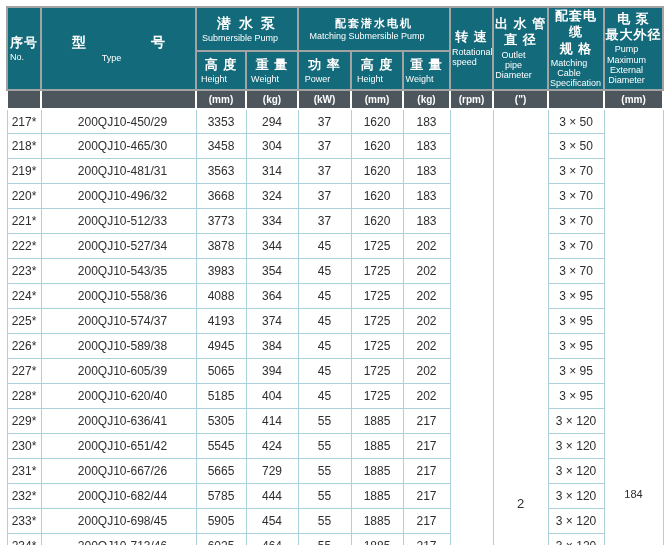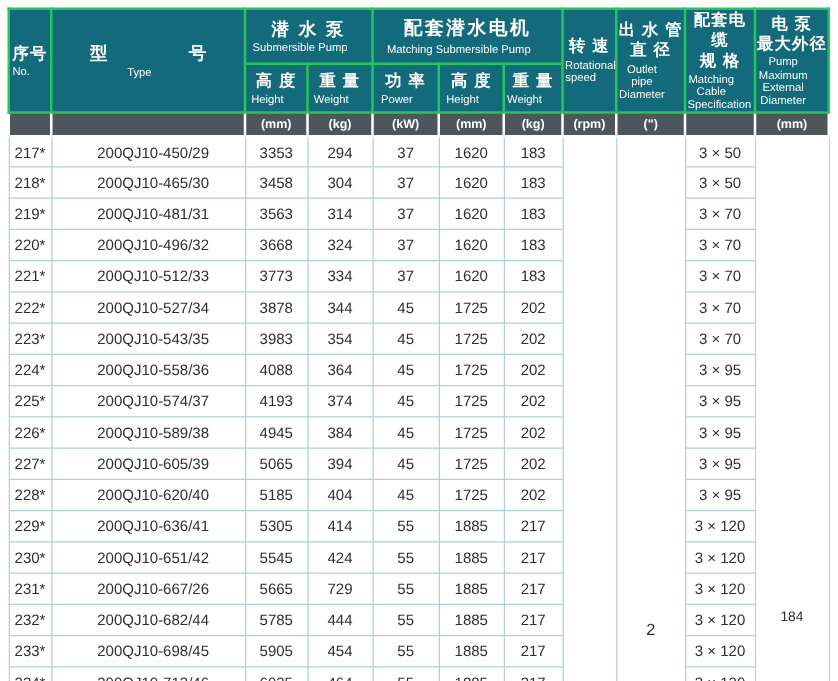--- a/index.html
+++ b/index.html
@@ -6,40 +6,40 @@
   body { background:#fff; }
   .page {
     position:relative; width:670px; height:545px; background:#ffffff;
     overflow:hidden; font-family:"Liberation Sans", sans-serif;
   }
   table.spec {
     position:absolute; left:6px; top:6px; width:656px;
     border-collapse:collapse; table-layout:fixed;
   }
   thead th {
-    background:#136a7a; color:#ffffff; border:2px solid #22c55e;
+    background:#136a7a; color:#ffffff; border:2px solid #a3a3a3;
     font-weight:bold; padding:0; vertical-align:middle; text-align:center;
   }
   tr.h1 { height:34px; }
   tr.h2 { height:25px; }
   tr.units { height:19px; }
   tr.units td {
     background:#4d565c; color:#ffffff; border:2px solid #ffffff;
     font-size:10px; font-weight:bold; text-align:center; padding:0;
   }
   tbody td {
     background:#ffffff; border:1px solid #abd1da; height:25px;
     font-size:12px; color:#2e2e2e; text-align:center; padding:0;
     white-space:nowrap; overflow:hidden;
   }
   tbody tr { height:14px; }
   td.c-type { text-align:center; padding-left:8px; }
   .zh { display:block; font-size:13px; line-height:1.25; letter-spacing:1px; }
   .zh-group { font-size:14px; letter-spacing:2px; }
-  .zh-motor { font-size:15px; letter-spacing:2px; }
+  .zh-motor { font-size:11px; letter-spacing:2px; }
   .en { display:block; font-size:9px; font-weight:normal; line-height:1.15; letter-spacing:0; padding:1px 15px 0 1px; }
   .type-zh { display:flex; justify-content:space-between; padding:0 30px; font-size:14px; font-weight:bold; letter-spacing:0; }
   td.merged { position:relative; vertical-align:top; }
   .mval {
     position:absolute; left:0; width:100%; text-align:center;
     font-size:13px; line-height:16px; color:#2e2e2e;
   }
   .mval-outlet { top:386px; }
   .mval-maxdia { top:376px; font-size:11px; }
 </style>

